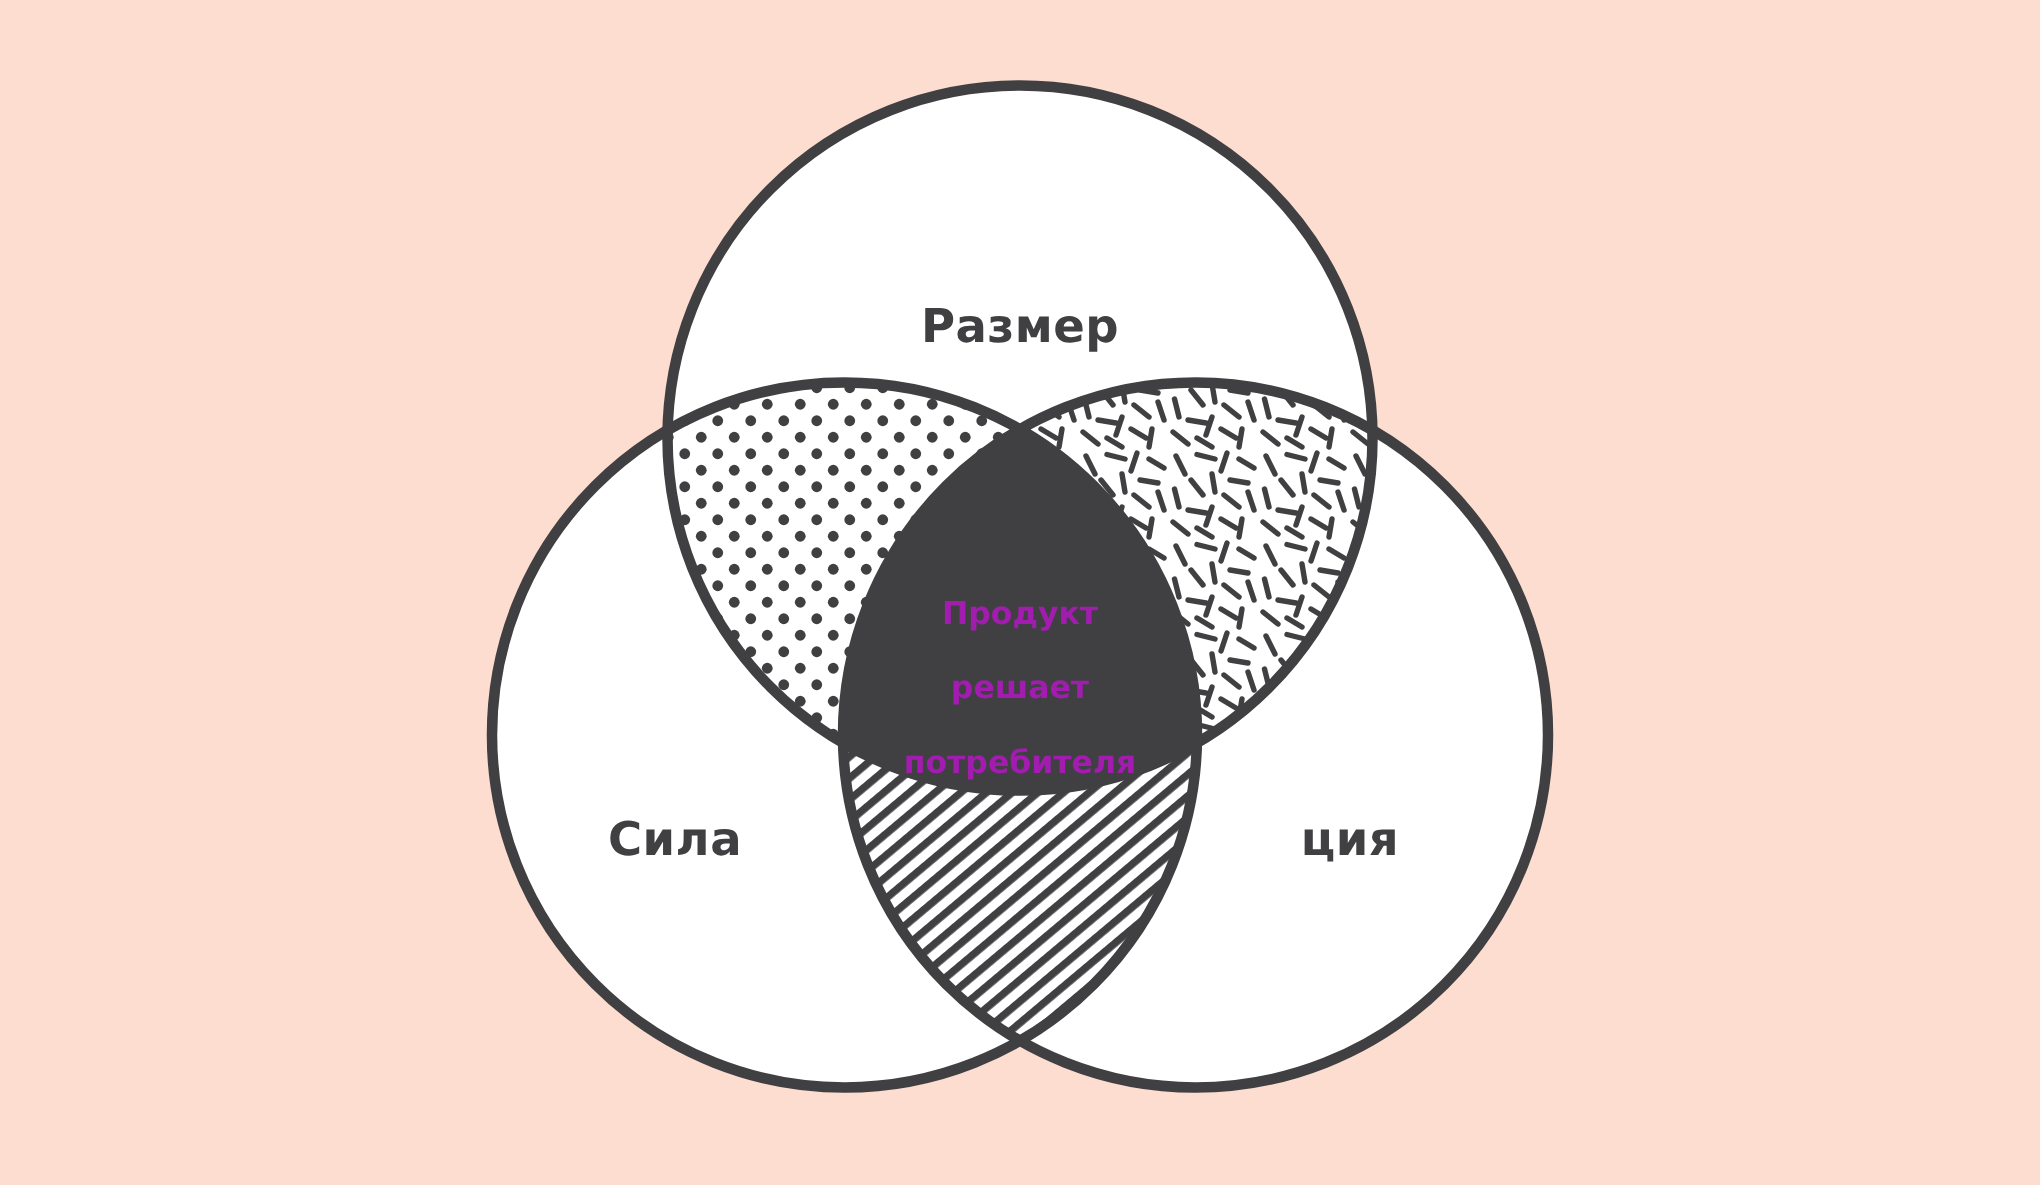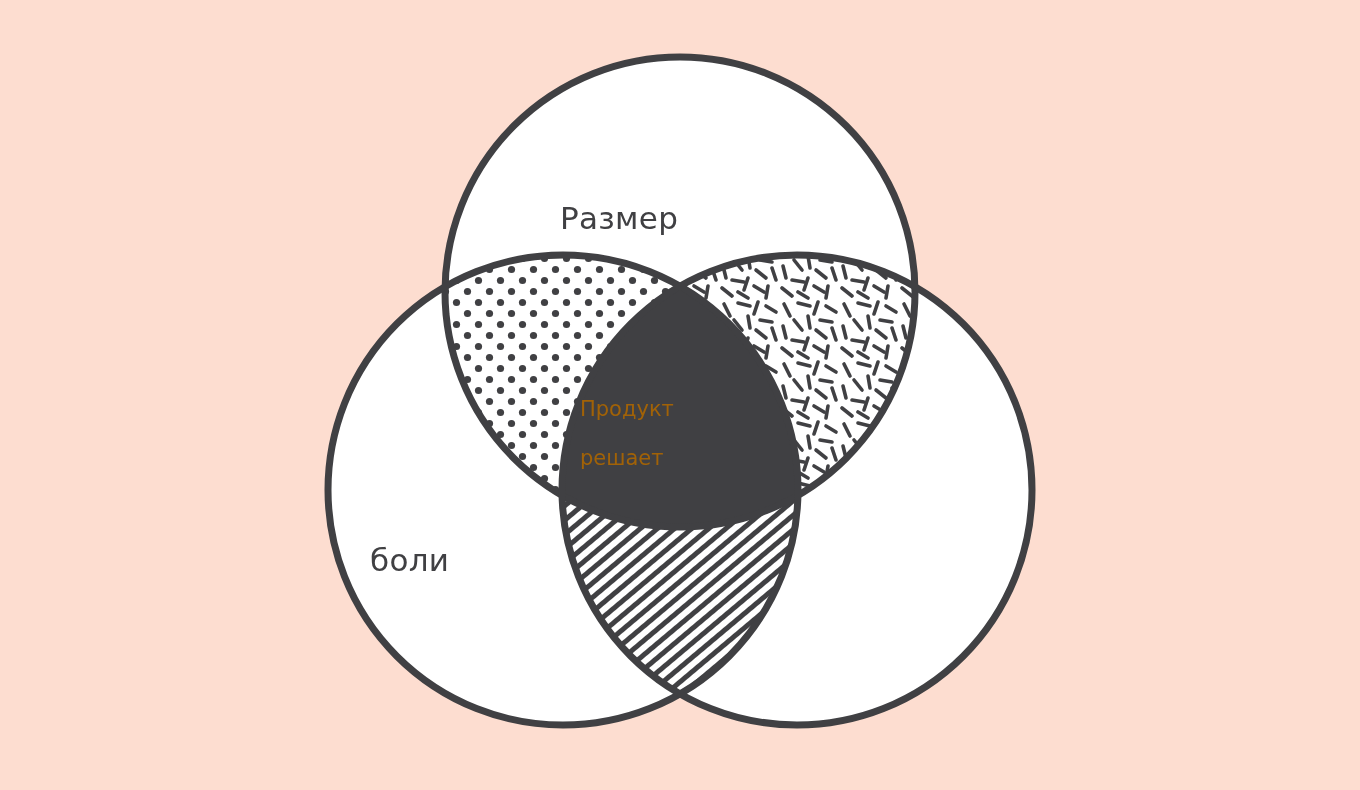--- a/index.html
+++ b/index.html
@@ -6,29 +6,30 @@
     body {
       width: 1360px; height: 790px;
       background: #fdddd0;
       overflow: hidden;
       position: relative;
       font-family: "DejaVu Sans", sans-serif;
     }
     #venn { position: absolute; left: 0; top: 0; }
     .lbl {
       position: absolute;
+      text-align: center;
       font-family: "DejaVu Sans", sans-serif;
-      font-weight: normal;
+      font-weight: bold;
       color: #404043;
       line-height: 1.15;
       white-space: pre-line;
     }
     .lbl span { display: block; }
     .big { font-size: 31px; letter-spacing: 0.3px; }
-    .center-lbl { font-size: 21px; color: #a16207; line-height: 1.18; letter-spacing: 0; }
+    .center-lbl { font-size: 21px; color: #a21caf; line-height: 1.18; letter-spacing: 0; }
   </style>
 </head>
 <body>
 
 <svg id="venn" width="1360" height="790" viewBox="0 0 1360 790">
   <defs>
     <pattern id="dots" x="0" y="0" width="22" height="22" patternUnits="userSpaceOnUse">
       <rect width="22" height="22" fill="#ffffff"></rect>
       <circle cx="5.5" cy="5.5" r="3.6" fill="#404043"></circle>
       <circle cx="16.5" cy="16.5" r="3.6" fill="#404043"></circle>
@@ -99,22 +100,24 @@
     <circle cx="563" cy="490" r="235"></circle>
     <circle cx="797" cy="490" r="235"></circle>
   </g>
 </svg>
 
 <div class="lbl big" style="left:560px; top:165px; width:240px;">
   <span>Размер</span>
 </div>
 
 <div class="lbl big" style="left:370px; top:507px; width:160px;">
-  <span>боли</span>
+  <span>Сила</span>
 </div>
 
 <div class="lbl big" style="left:800px; top:507px; width:200px;">
+  <span>ция</span>
 </div>
 
 <div class="lbl center-lbl" style="left:580px; top:372px; width:200px;">
   <span>Продукт</span>
   <span>решает</span>
+  <span>потребителя</span>
 </div>
 
 </body></html>

